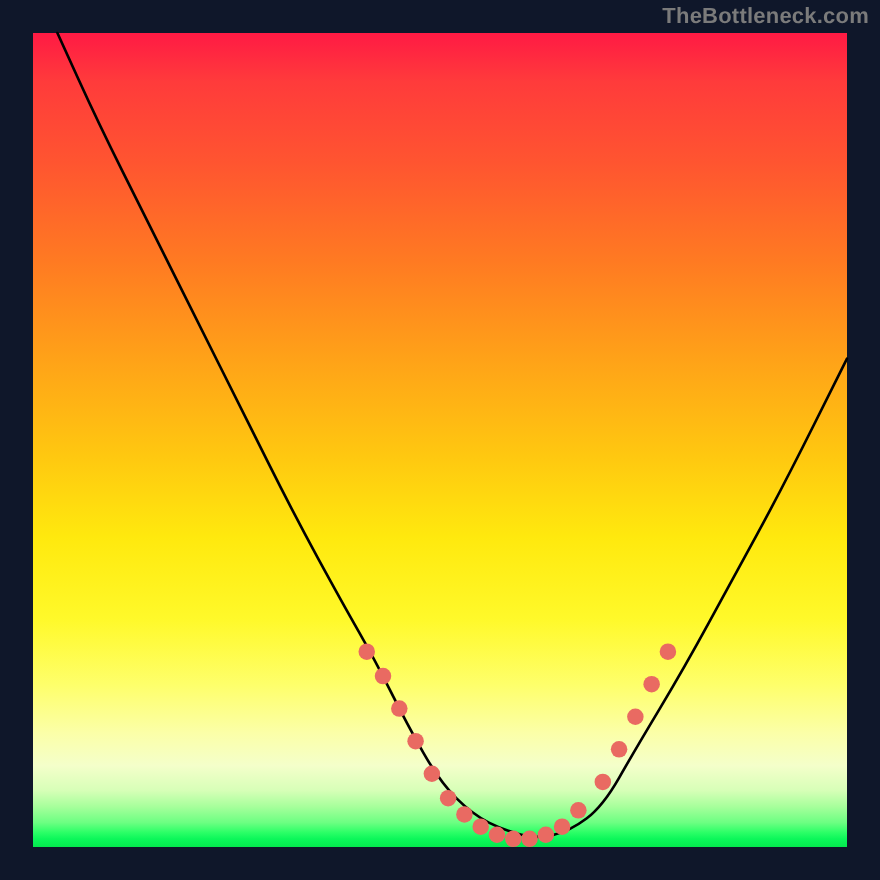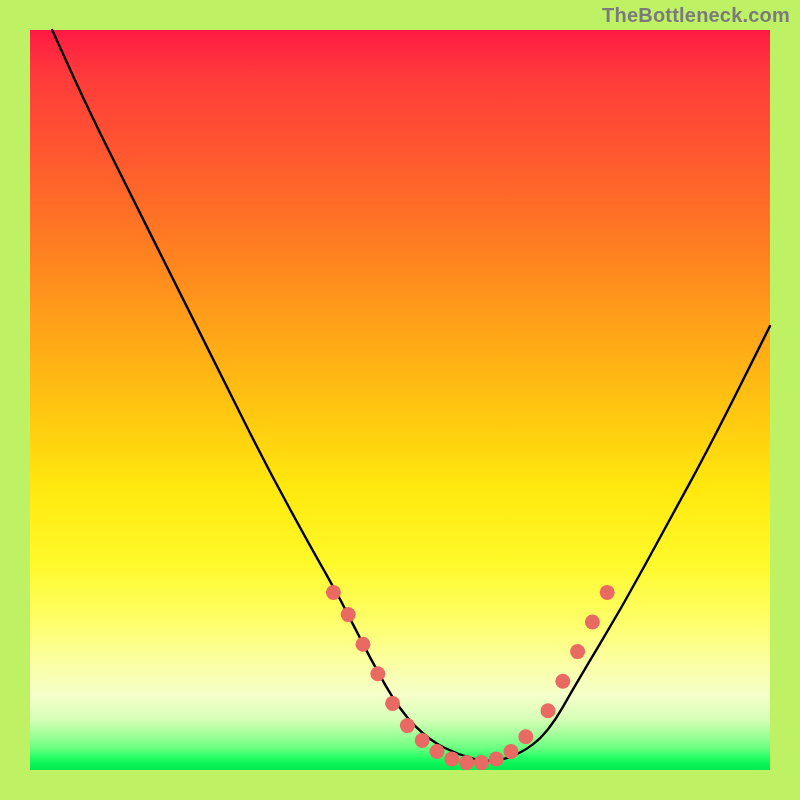--- a/index.html
+++ b/index.html
@@ -8,21 +8,21 @@
     width: 800px;
     height: 800px;
     background: #000;
     overflow: hidden;
     font-family: Arial, Helvetica, sans-serif;
   }
   .stage {
     position: relative;
     width: 800px;
     height: 800px;
-    background: #bef264;
+    background: #0f172a;
   }
   
   .plot {
     position: absolute;
     left: 30px;
     top: 30px;
     width: 740px;
     height: 740px;
     
     background: linear-gradient(

